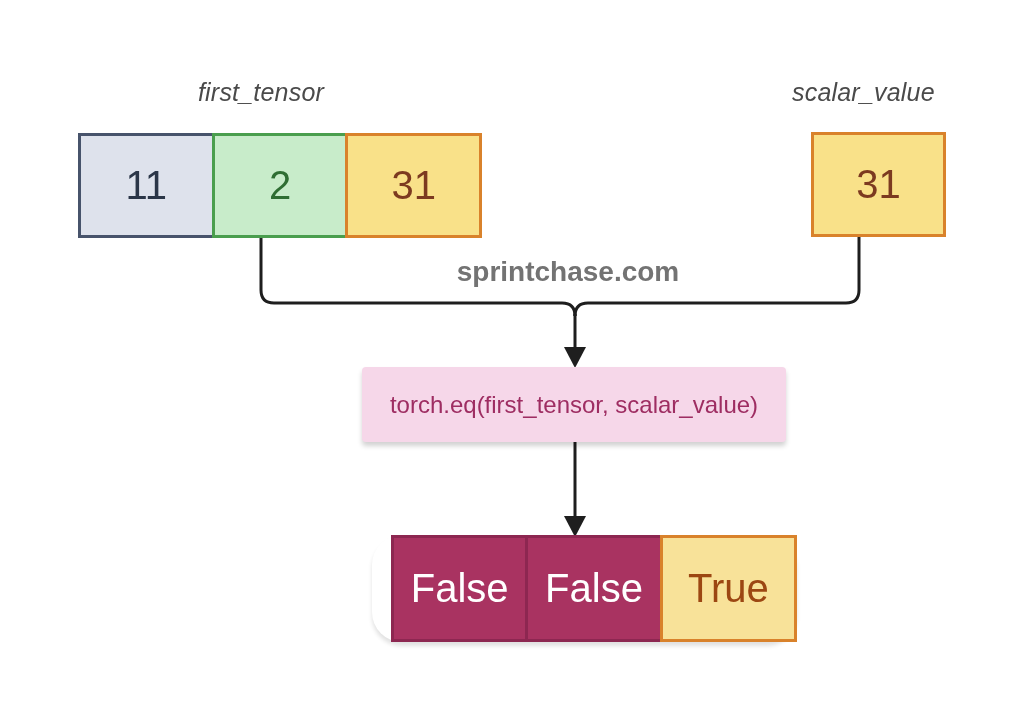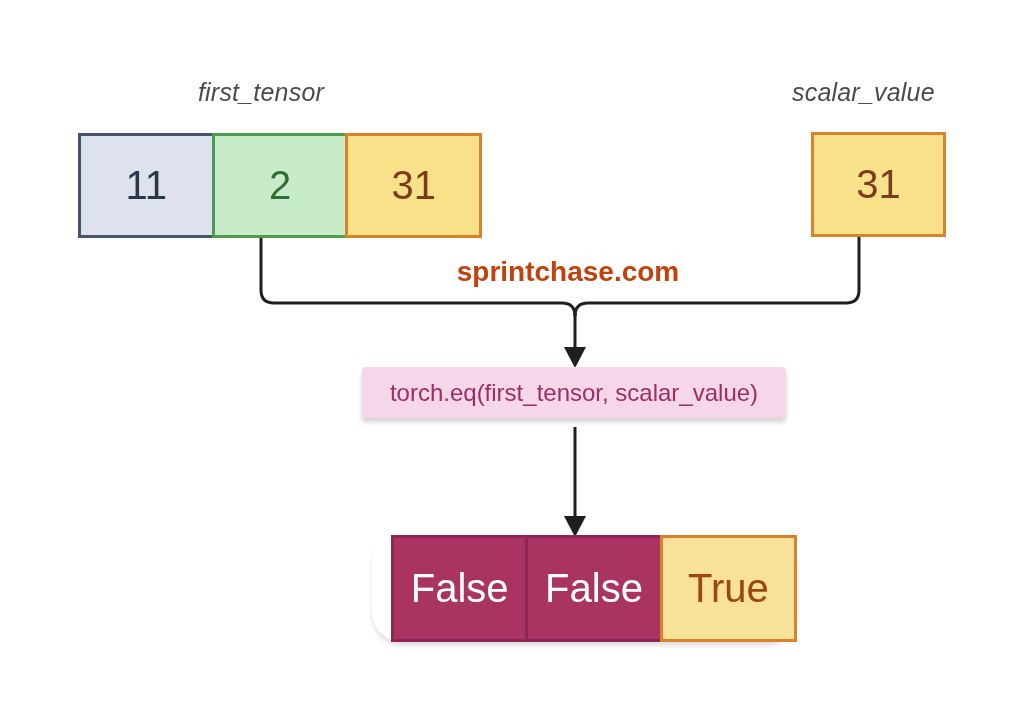--- a/index.html
+++ b/index.html
@@ -44,21 +44,21 @@
   }
   .watermark{
     position:absolute;
     left:418px;top:256px;width:300px;
     text-align:center;
     font-size:28px;
     font-weight:600;
   }
   .op-box{
     position:absolute;
-    left:362px;top:367px;width:424px;height:51px;
+    left:362px;top:367px;width:424px;height:75px;
     border-radius:4px;
     display:flex;align-items:center;justify-content:center;
     font-size:24px;
     box-shadow:0 4px 5px rgba(0,0,0,0.18);
   }
 </style>
 </head>
 <body>
 
 <div class="canvas">
@@ -83,21 +83,21 @@
       <path d="M 859 237 L 859 290 Q 859 303 846 303 L 588 303 Q 575 303 575 316"></path>
       <path d="M 575 314 L 575 349"></path>
       <path d="M 575 427 L 575 517"></path>
     </g>
     <g fill="#1e1e1e" stroke="none">
       <polygon points="564,347 586,347 575,368"></polygon>
       <polygon points="564,516 586,516 575,537"></polygon>
     </g>
   </svg>
 
-  <div class="watermark" style="color: #c2410c;">sprintchase.com</div>
+  <div class="watermark" style="color: #737373;">sprintchase.com</div>
 
   <div class="op-box" style="background: rgb(246, 215, 233); color: rgb(158, 45, 98);">torch.eq(first_tensor, scalar_value)</div>
 
   <div class="tensor-row result-row" style="left:372px;top:535px;width:406px;height:107px;border-radius:30px;">
     <div class="cell" style="background: rgb(169, 51, 97); border-color: rgb(141, 39, 81); color: rgb(255, 255, 255);">False</div>
     <div class="cell" style="background: rgb(169, 51, 97); border-color: rgb(141, 39, 81); color: rgb(255, 255, 255);">False</div>
     <div class="cell" style="background: rgb(248, 226, 153); border-color: rgb(217, 130, 43); color: rgb(156, 71, 18); text-align: right;">True</div>
   </div>
 
 </div>

